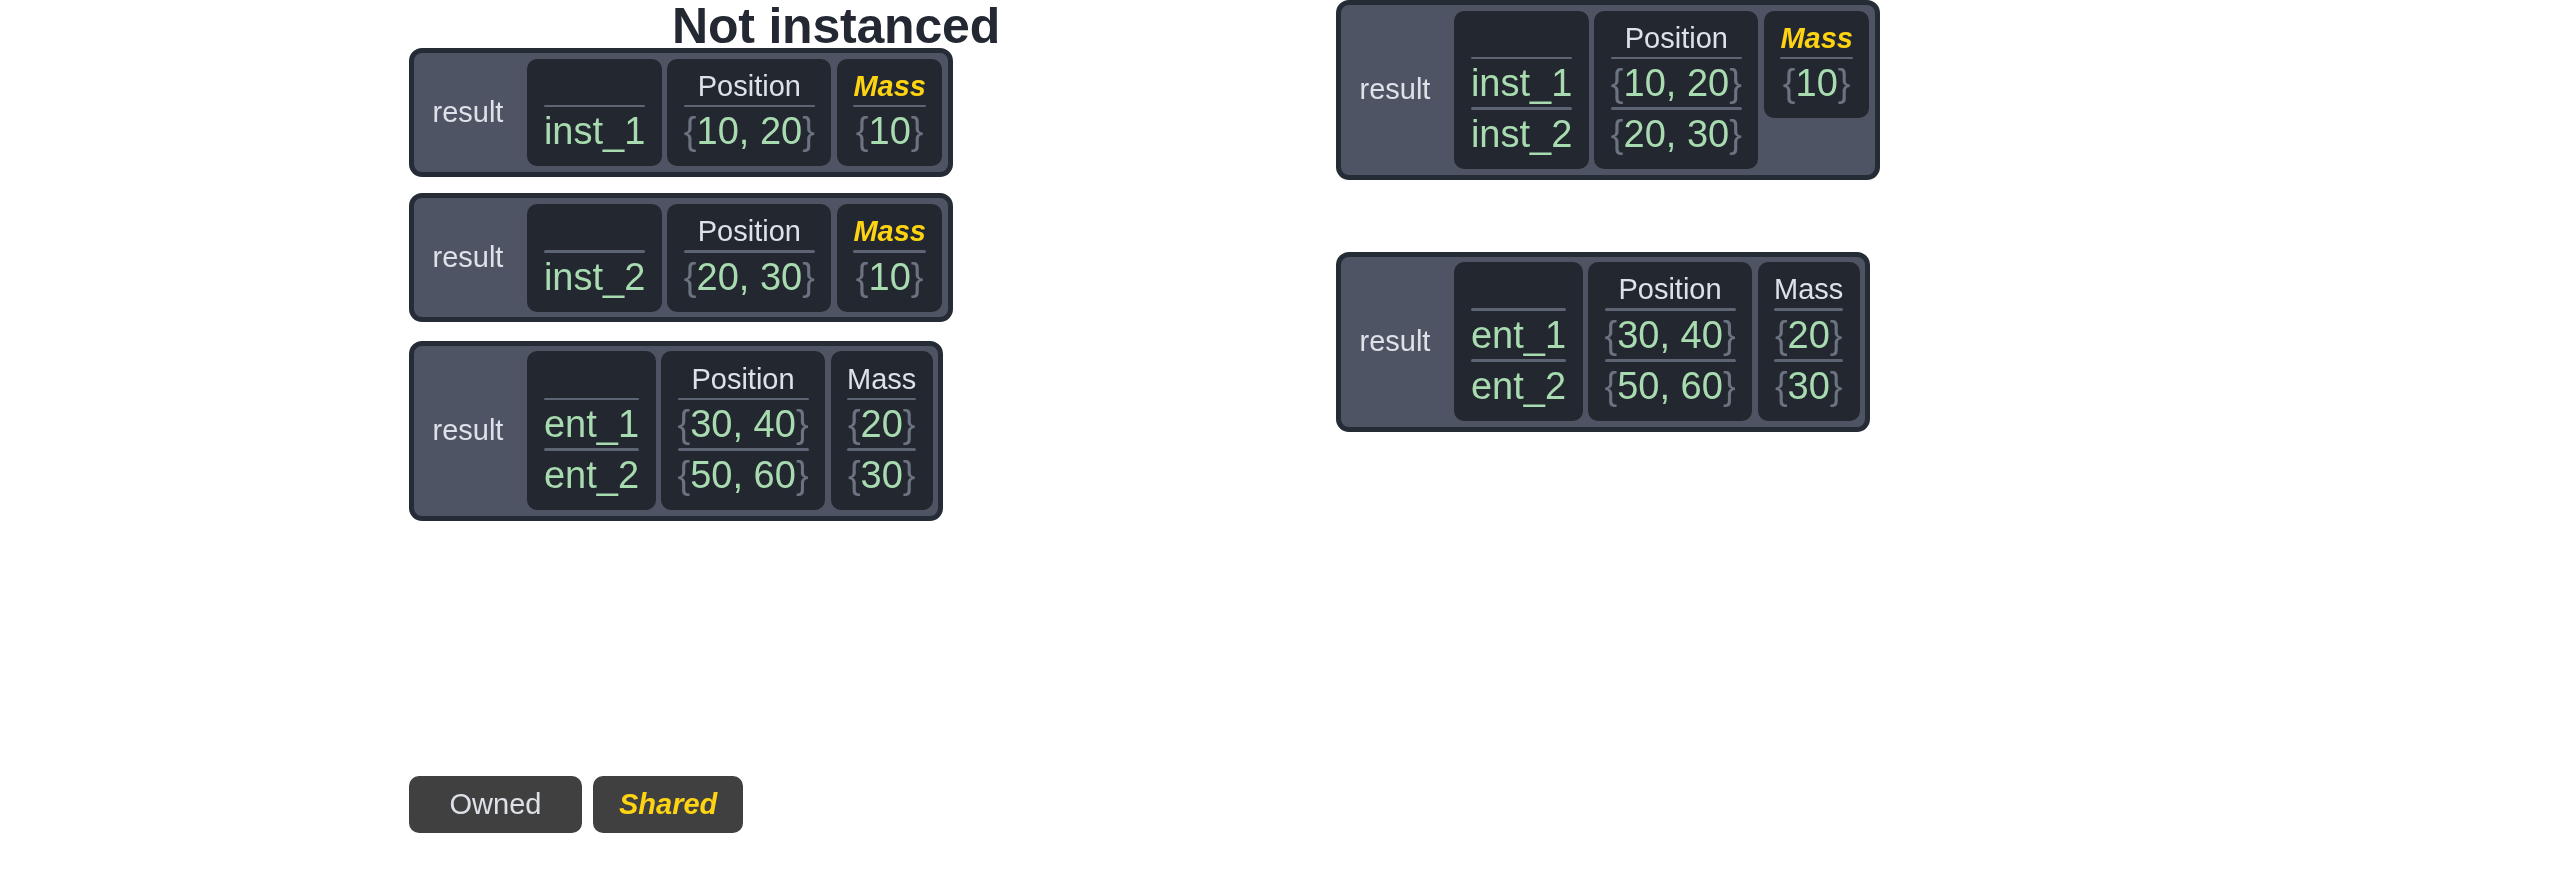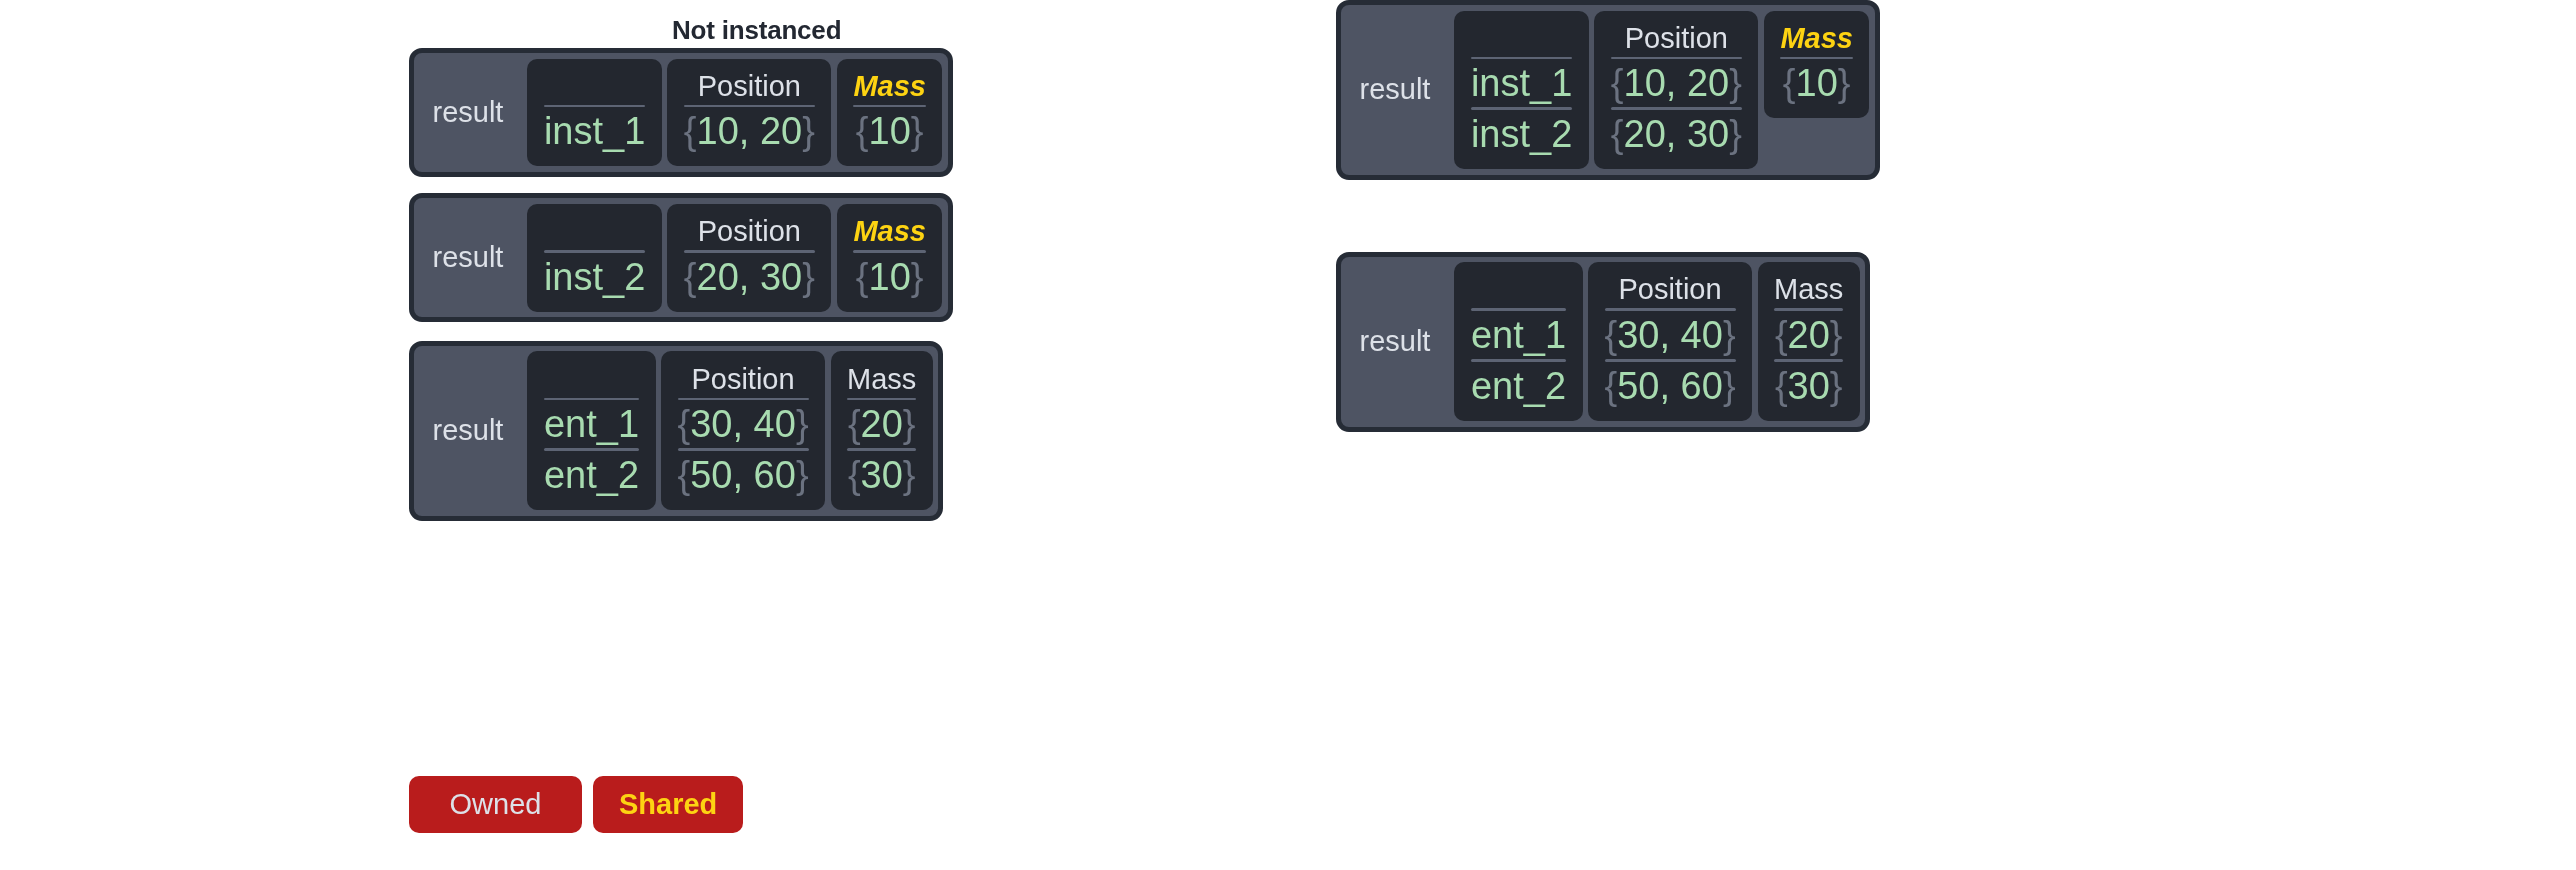--- a/index.html
+++ b/index.html
@@ -24,26 +24,26 @@
   }
 
   .column {
     position: absolute;
     top: 0;
   }
   .column.left  { left: 409px;  width: 881px; }
   .column.right { left: 1336px; width: 881px; }
 
   .col-title {
-    font-size: 26px;
+    font-size: 50px;
     font-weight: bold;
     color: #232832;
     text-align: center;
     line-height: 1;
-    padding-top: 17px;
+    padding-top: 1px;
     height: 48px;
     box-sizing: border-box;
     letter-spacing: -0.2px;
   }
   .column.left  .col-title { width: 881px; text-align: left; padding-left: 263px; }
   .column.right .col-title { width: 881px; text-align: left; padding-left: 272px; }
 
   
   .tbl {
     background: #4e5463;
@@ -128,33 +128,33 @@
 
   
   .legend {
     position: absolute;
     left: 409px;
     top: 776px;
     display: flex;
     gap: 11px;
   }
   .legend-chip {
-    background: #b91c1c;
+    background: #404040;
     border-radius: 10px;
     height: 57px;
     display: flex;
     align-items: center;
     justify-content: center;
     padding: 0 26px;
     font-size: 29px;
     line-height: 1;
     box-sizing: border-box;
   }
   .legend-chip.owned  { color: #dde1e8; font-style: normal; min-width: 173px; }
-  .legend-chip.shared { color: #fdd312; font-weight: bold; min-width: 147px; }
+  .legend-chip.shared { color: #fdd312; font-style: italic; font-weight: bold; min-width: 147px; }
 </style>
 </head>
 <body>
 
 <div class="board">
 
   <div class="column left">
     <div class="col-title">Not instanced</div>
     <div class="tables">
         <div class="tbl">

